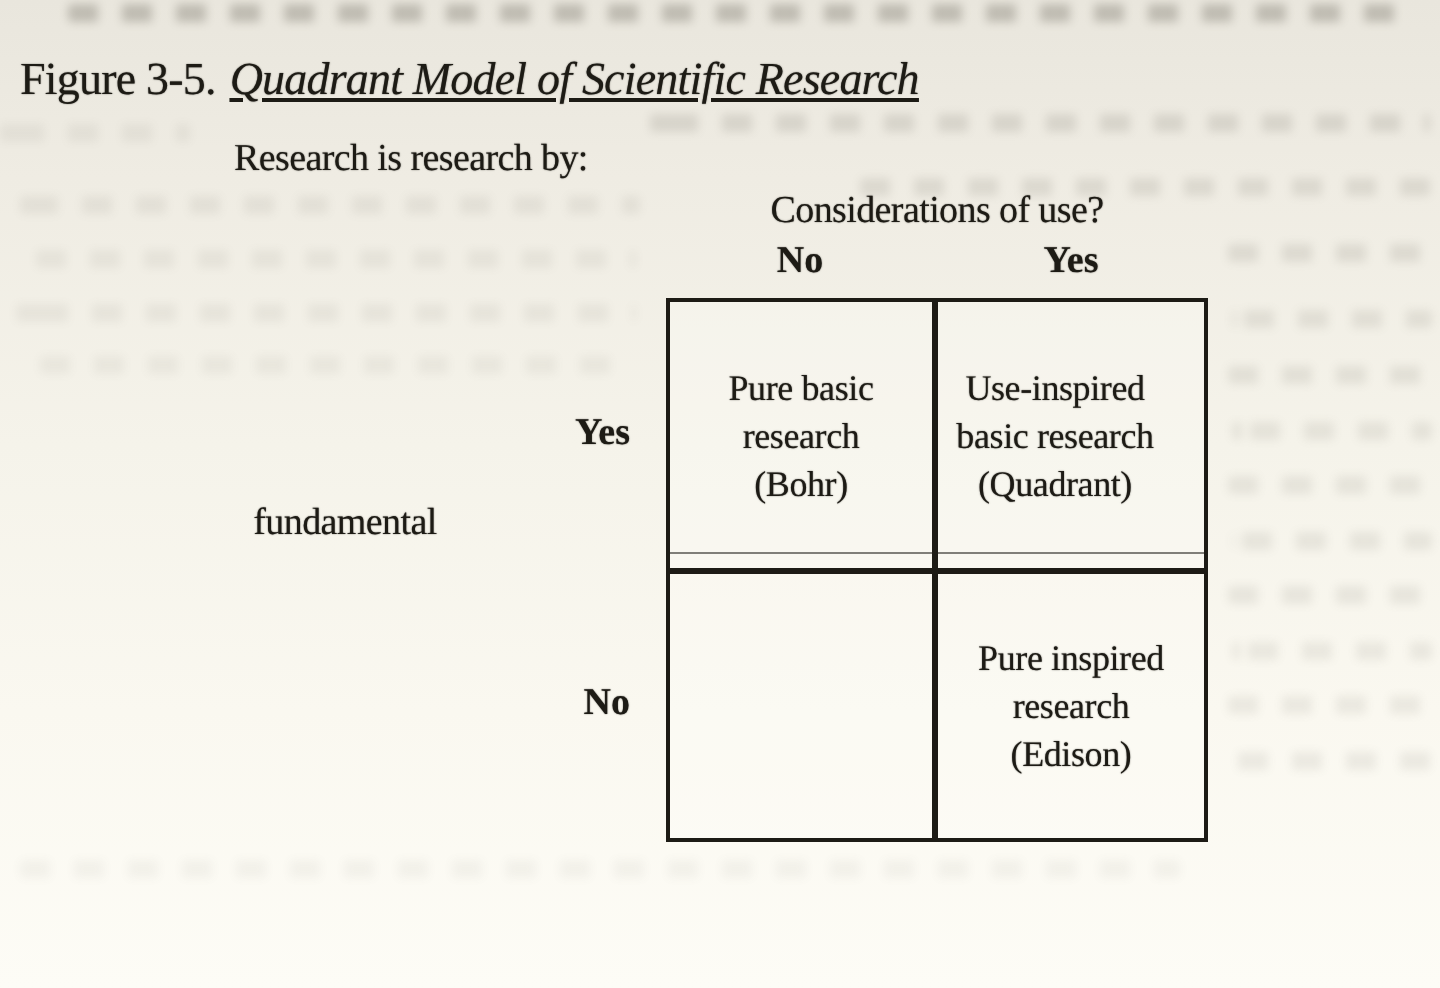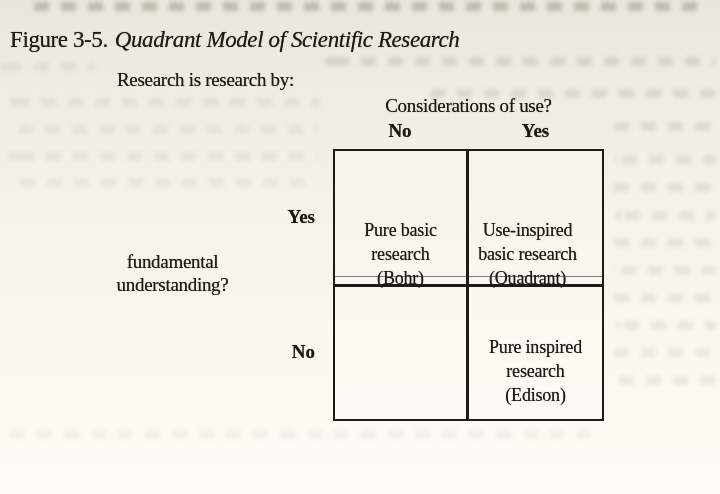--- a/index.html
+++ b/index.html
@@ -21,21 +21,21 @@
   
   .artifact {
     position: absolute;
     height: 9px;
     border-radius: 2px;
     background: repeating-linear-gradient(90deg, rgba(104,100,88,1) 0 15px, rgba(104,100,88,0) 15px 27px);
     filter: blur(2.3px);
     pointer-events: none;
   }
   #figure-caption { left: 10px; top: 26px; font-size: 23px; line-height: 28px; letter-spacing: -0.4px; }
-  #figure-caption .italic { font-style: italic; margin-left: 7px; }
+  #figure-caption .italic { font-style: italic; margin-left: 7px; text-decoration: underline; }
   #research-inspired-label { left: 117px; top: 69px; font-size: 19px; letter-spacing: -0.3px; }
   #considerations-question { left: 333px; top: 95px; width: 271px; text-align: center; font-size: 19px; letter-spacing: -0.3px; font-family: Liberation Serif, serif; }
   .col-header { top: 120px; font-size: 19px; font-weight: bold; text-align: center; }
   #col-header-no  { left: 333px; width: 134px; }
   #col-header-yes { left: 467px; width: 137px; }
   #quadrant-table {
     position: absolute;
     left: 333px; top: 149px;
     width: 271px; height: 272px;
     border: 2px solid #1d1b15;
@@ -46,21 +46,20 @@
   .h-divider { position: absolute; left: 0; right: 0; top: 133px; height: 2.5px; background: #1d1b15; }
   .h-ghost-line { position: absolute; left: 0; right: 0; top: 125px; height: 1.2px; background: rgba(29,27,21,0.55); }
   .cell {
     position: absolute;
     display: flex; flex-direction: column;
     align-items: center; justify-content: center;
     text-align: center;
     font-size: 18px; line-height: 24px; letter-spacing: -0.2px;
     color: #1d1b15;
     text-shadow: 0 0 0.7px rgba(29,27,21,0.75);
-    margin-top: 36px;
   }
   #quadrant-top-left     { left: 0;     top: 0;     width: 131px; height: 133px; }
   #quadrant-top-right    { left: 134px; top: 0;     right: 16px;     height: 133px; }
   #quadrant-bottom-left  { left: 0;     top: 136px; width: 131px; bottom: 0; }
   #quadrant-bottom-right { left: 134px; top: 136px; right: 0;     bottom: 0; }
   .row-header { left: 245px; width: 70px; text-align: right; font-size: 19px; font-weight: bold; }
   #row-header-yes { top: 206px; }
   #row-header-no  { top: 341px; }
   #quest-question {
     left: 95px; top: 250px; width: 155px;
@@ -97,21 +96,20 @@
     <span>Figure 3-5.</span><span class="italic">Quadrant Model of Scientific Research</span>
   </div>
 
   <div class="txt" id="research-inspired-label">Research is research by:</div>
   <div class="txt" id="considerations-question">Considerations of use?</div>
   <div class="txt col-header" id="col-header-no">No</div>
   <div class="txt col-header" id="col-header-yes">Yes</div>
 
   <div class="txt" id="quest-question">
     <div>fundamental</div>
-    <div>understanding?</div>
   </div>
   <div class="txt row-header" id="row-header-yes">Yes</div>
   <div class="txt row-header" id="row-header-no">No</div>
 
   <div id="quadrant-table">
     <div class="h-ghost-line"></div>
     <div class="v-divider"></div>
     <div class="h-divider"></div>
 
     <div class="cell" id="quadrant-top-left">

